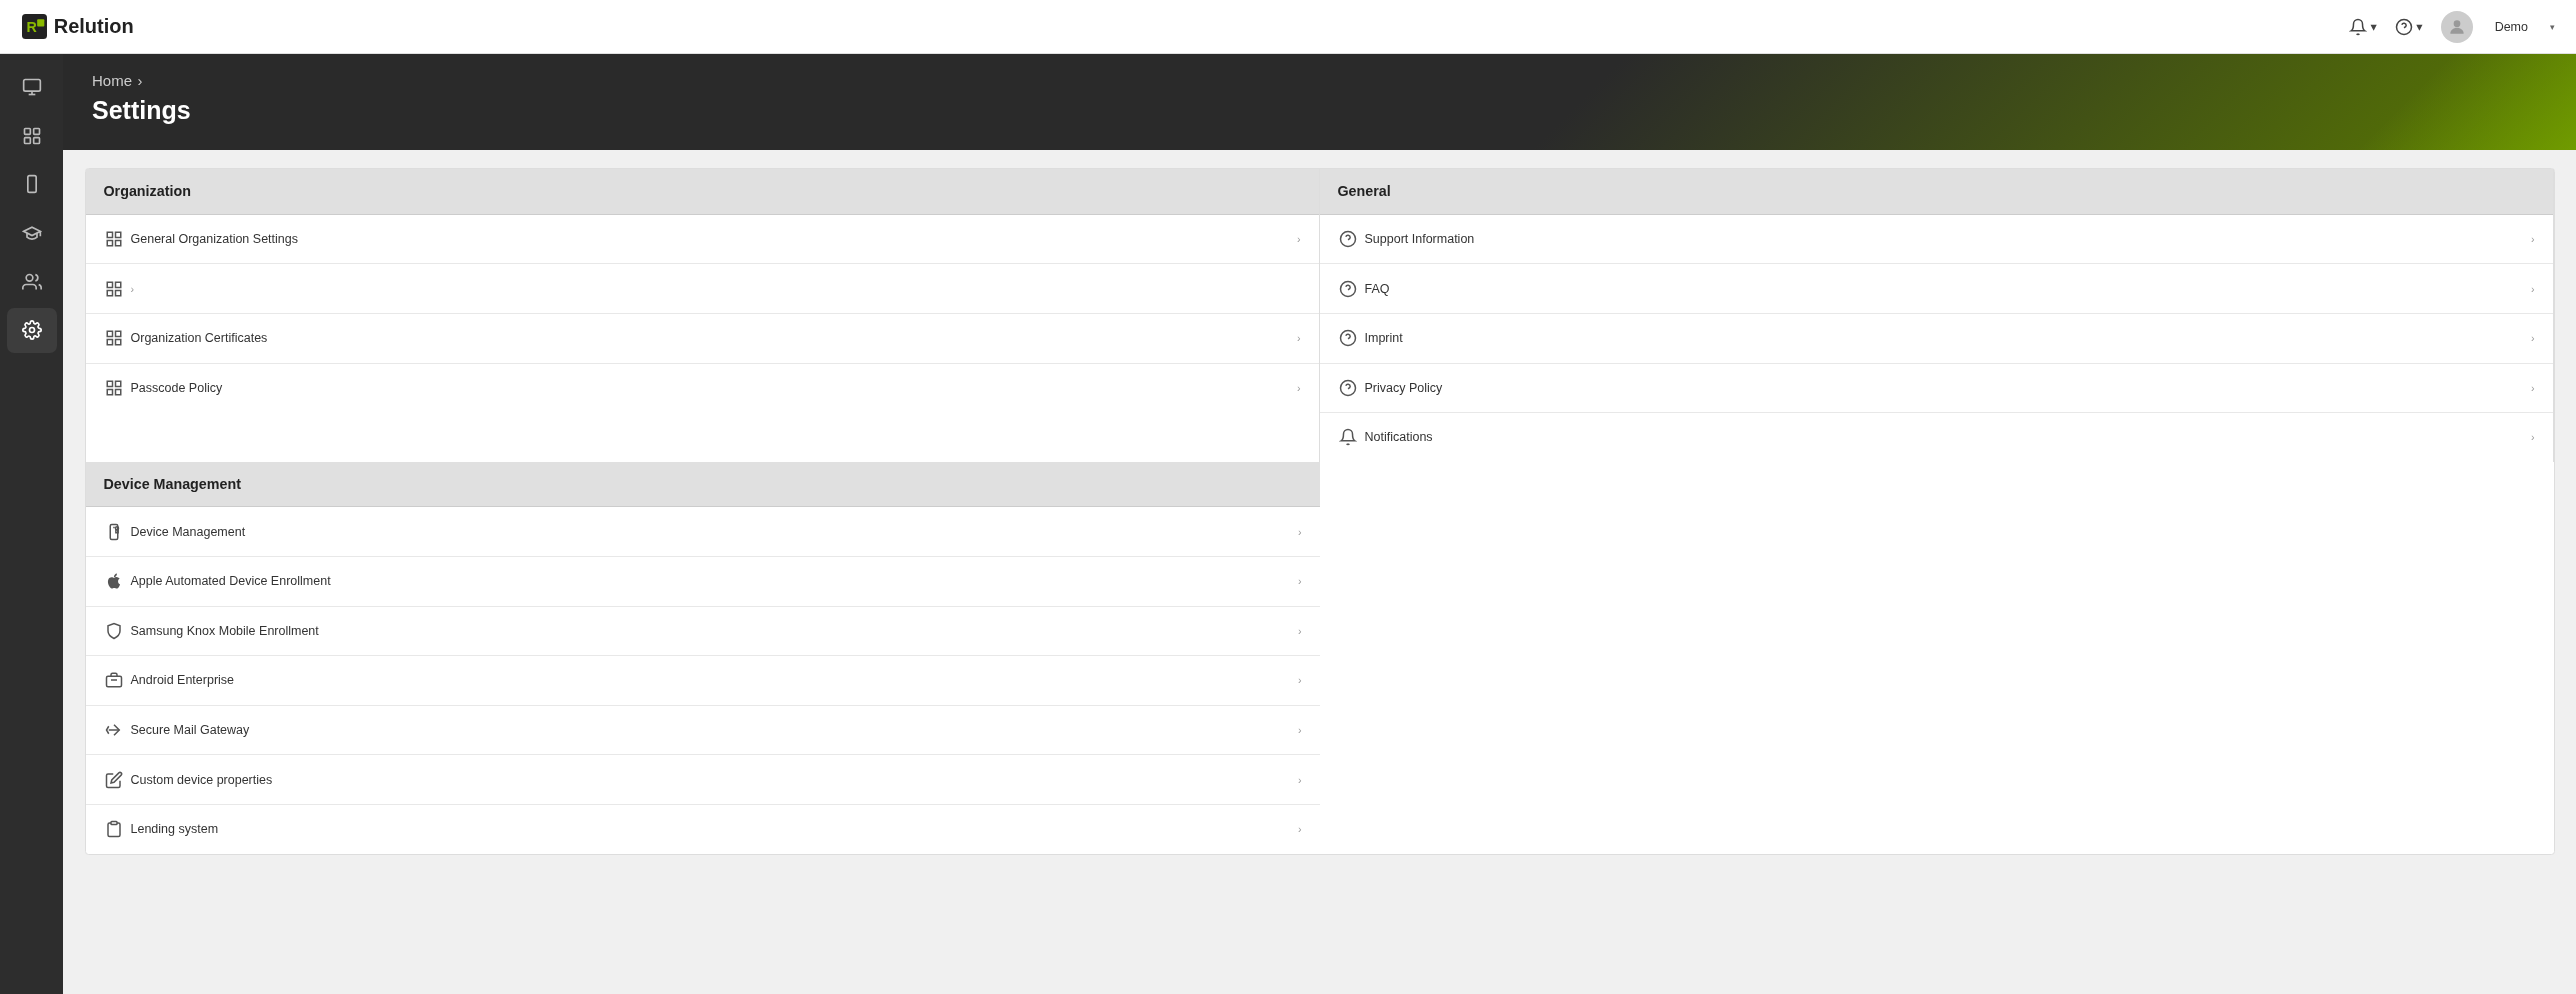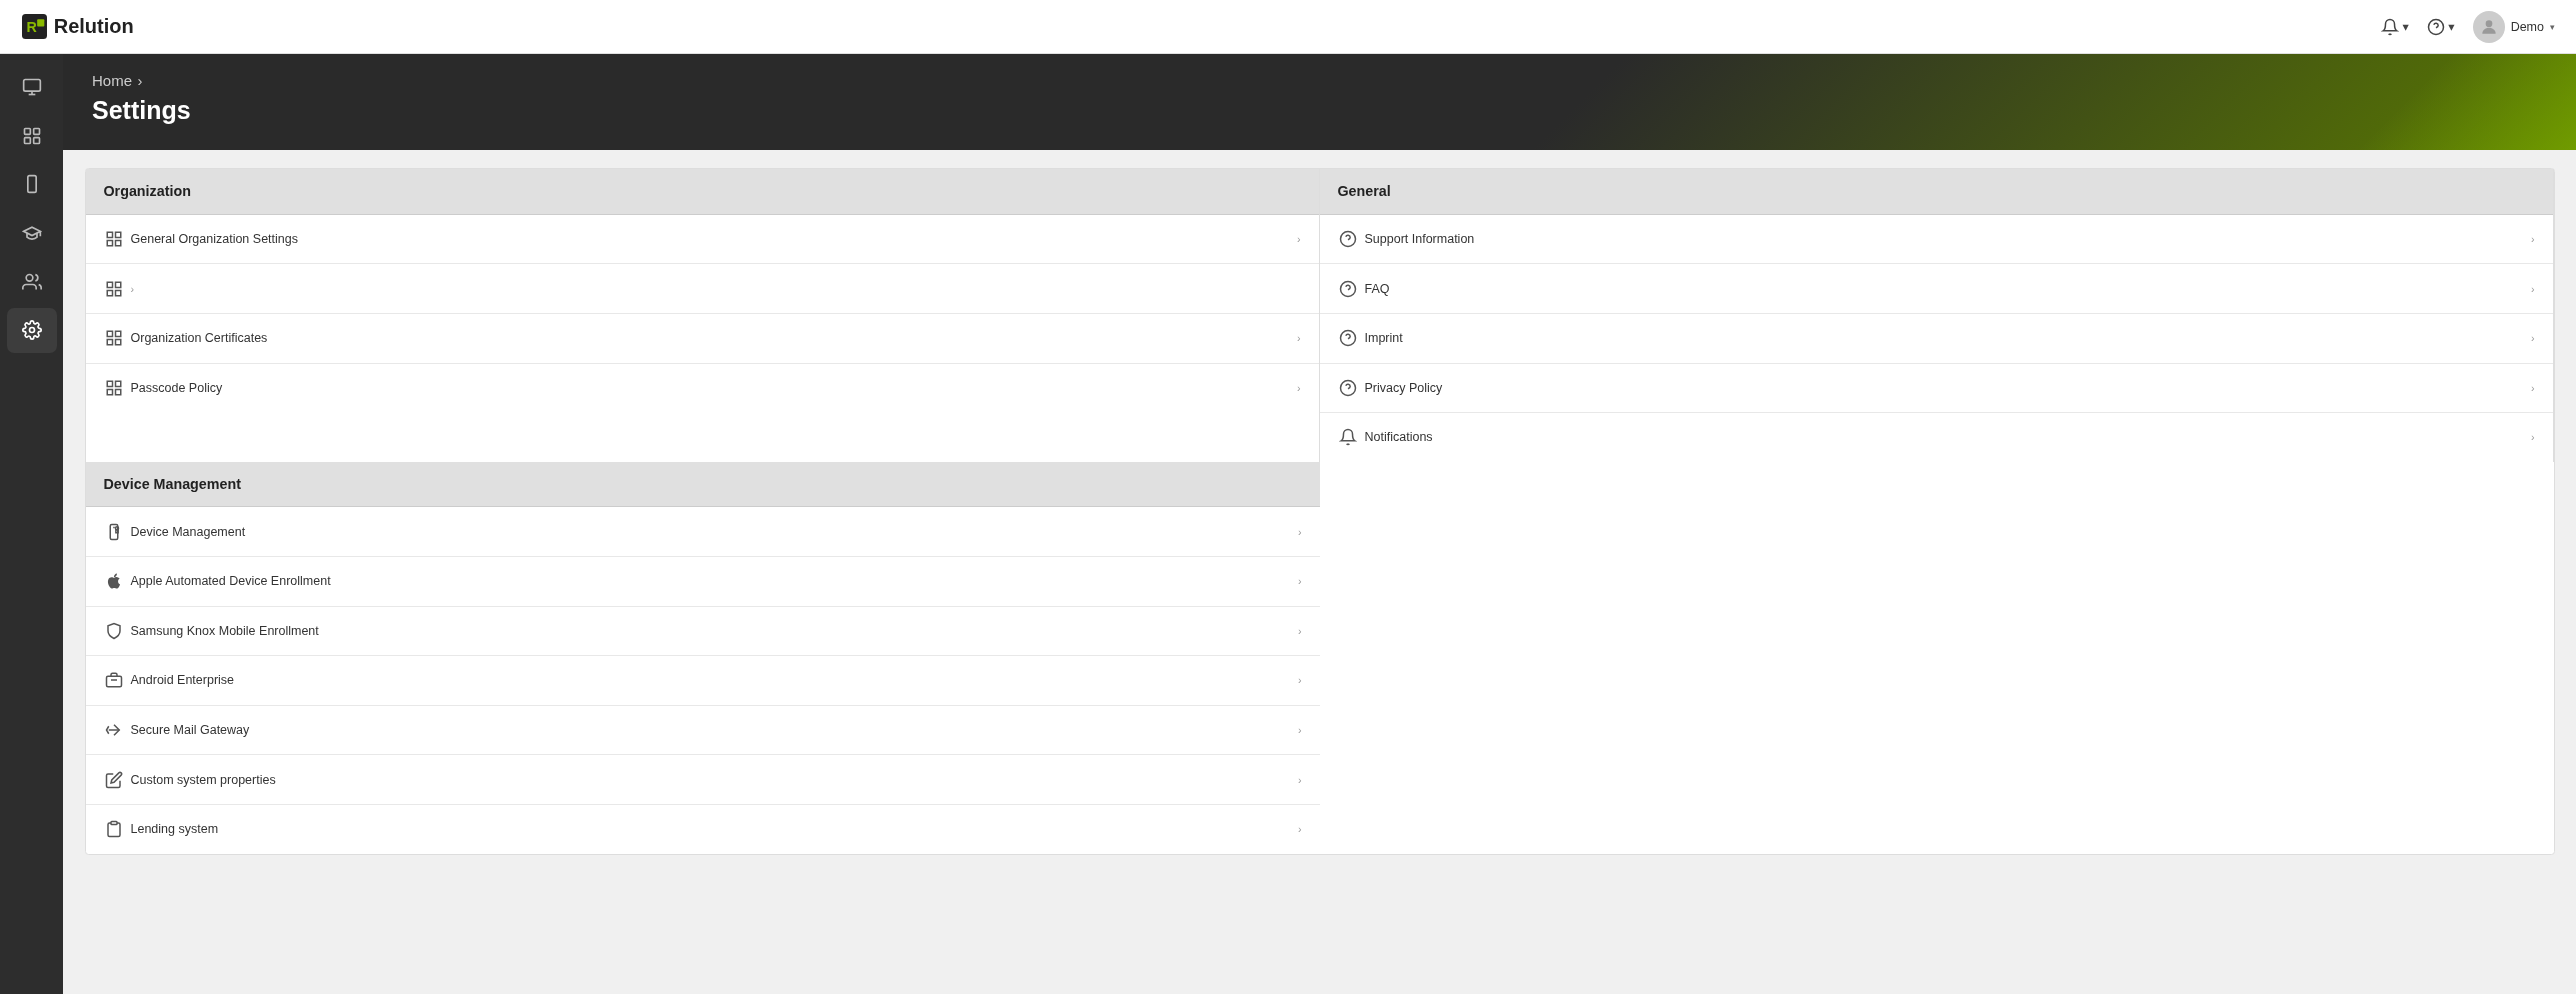--- a/index.html
+++ b/index.html
@@ -40,21 +40,21 @@
       align-items: center;
       gap: 3.6px;
       cursor: pointer;
       font-size: 12.5px;
       color: #444;
     }
     .navbar-icon-btn svg { width: 18px; height: 18px; }
     .navbar-user {
       display: flex;
       align-items: center;
-      gap: 6px;
+      gap: 22px;
       cursor: pointer;
     }
     .user-avatar {
       width: 32px;
       height: 32px;
       background: #ccc;
       border-radius: 50%;
       display: flex;
       align-items: center;
       justify-content: center;
@@ -468,21 +468,21 @@
           <span class="menu-item-arrow">›</span>
         </div>
 
         <div class="menu-item">
           <span class="menu-item-icon">
             <svg viewBox="0 0 24 24" fill="none" stroke="currentColor" stroke-width="2">
               <path d="M11 4H4a2 2 0 0 0-2 2v14a2 2 0 0 0 2 2h14a2 2 0 0 0 2-2v-7"></path>
               <path d="M18.5 2.5a2.121 2.121 0 0 1 3 3L12 15l-4 1 1-4 9.5-9.5z"></path>
             </svg>
           </span>
-          <span class="menu-item-label">Custom system properties</span>
+          <span class="menu-item-label">Custom device properties</span>
           <span class="menu-item-arrow">›</span>
         </div>
 
         <div class="menu-item">
           <span class="menu-item-icon">
             <svg viewBox="0 0 24 24" fill="none" stroke="currentColor" stroke-width="2">
               <path d="M16 4h2a2 2 0 0 1 2 2v14a2 2 0 0 1-2 2H6a2 2 0 0 1-2-2V6a2 2 0 0 1 2-2h2"></path>
               <rect x="8" y="2" width="8" height="4" rx="1" ry="1"></rect>
             </svg>
           </span>

